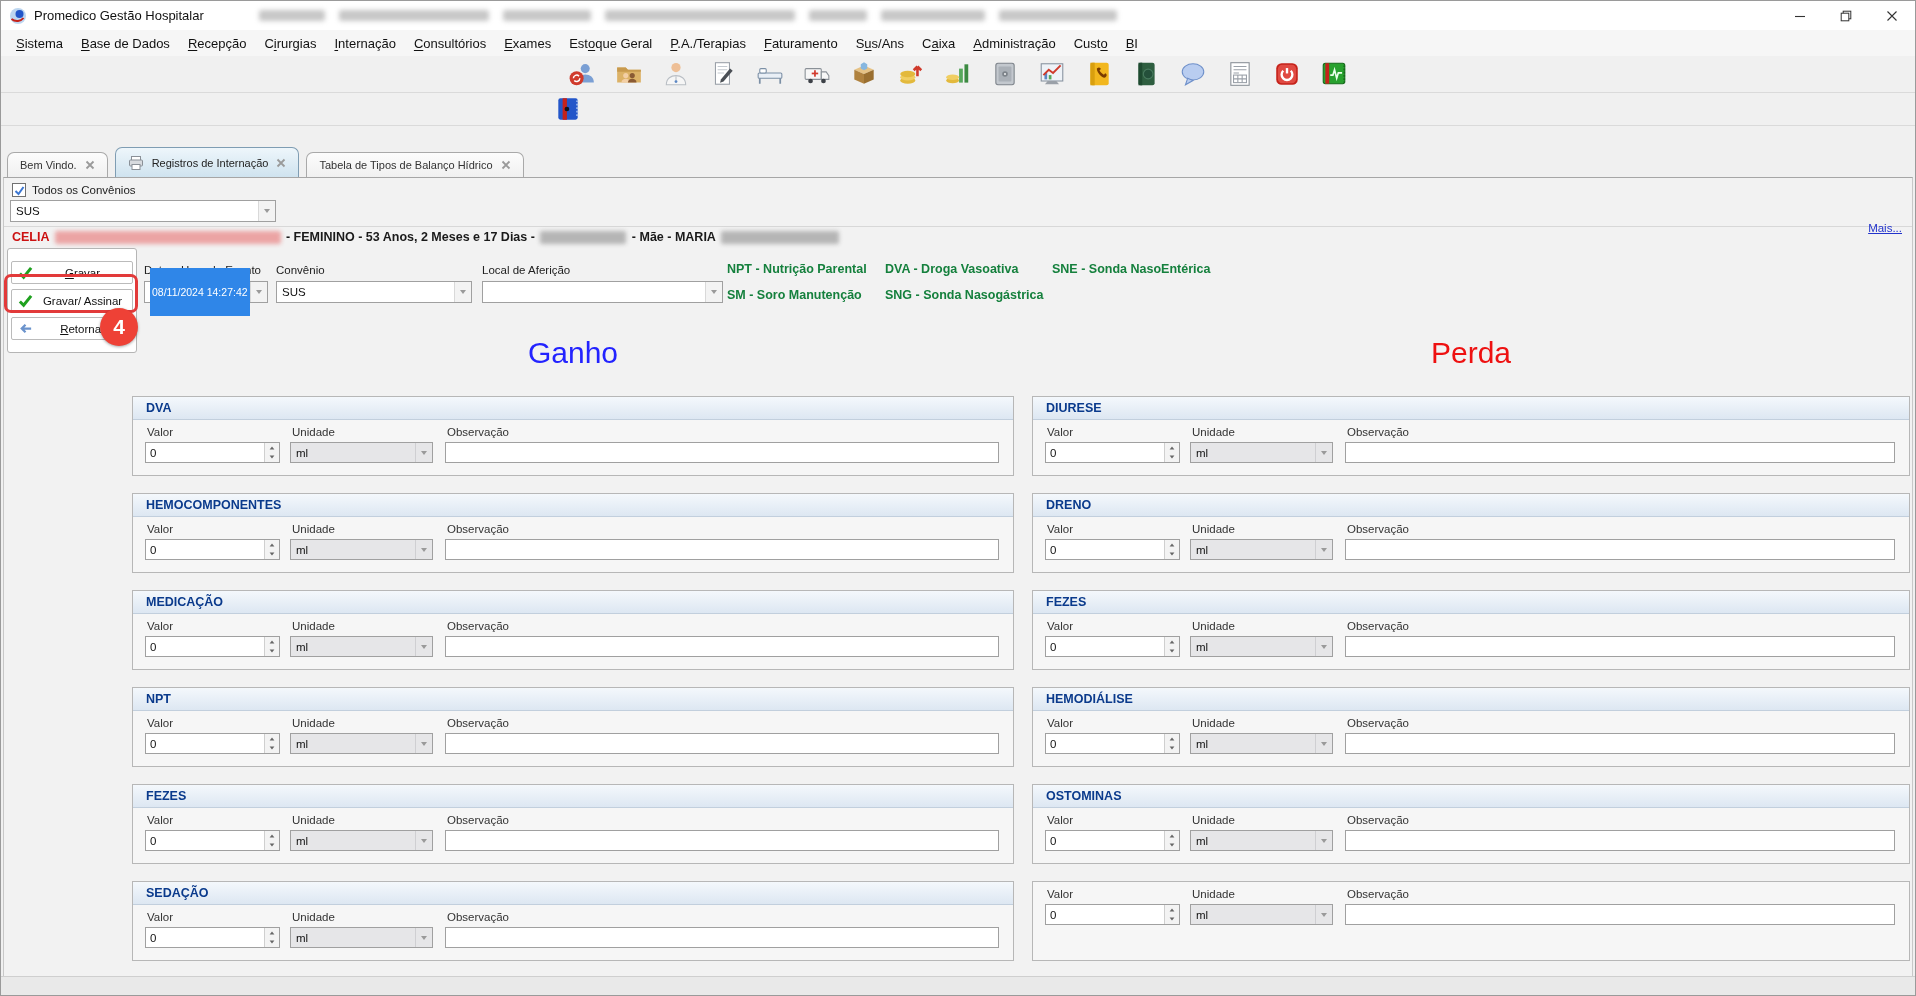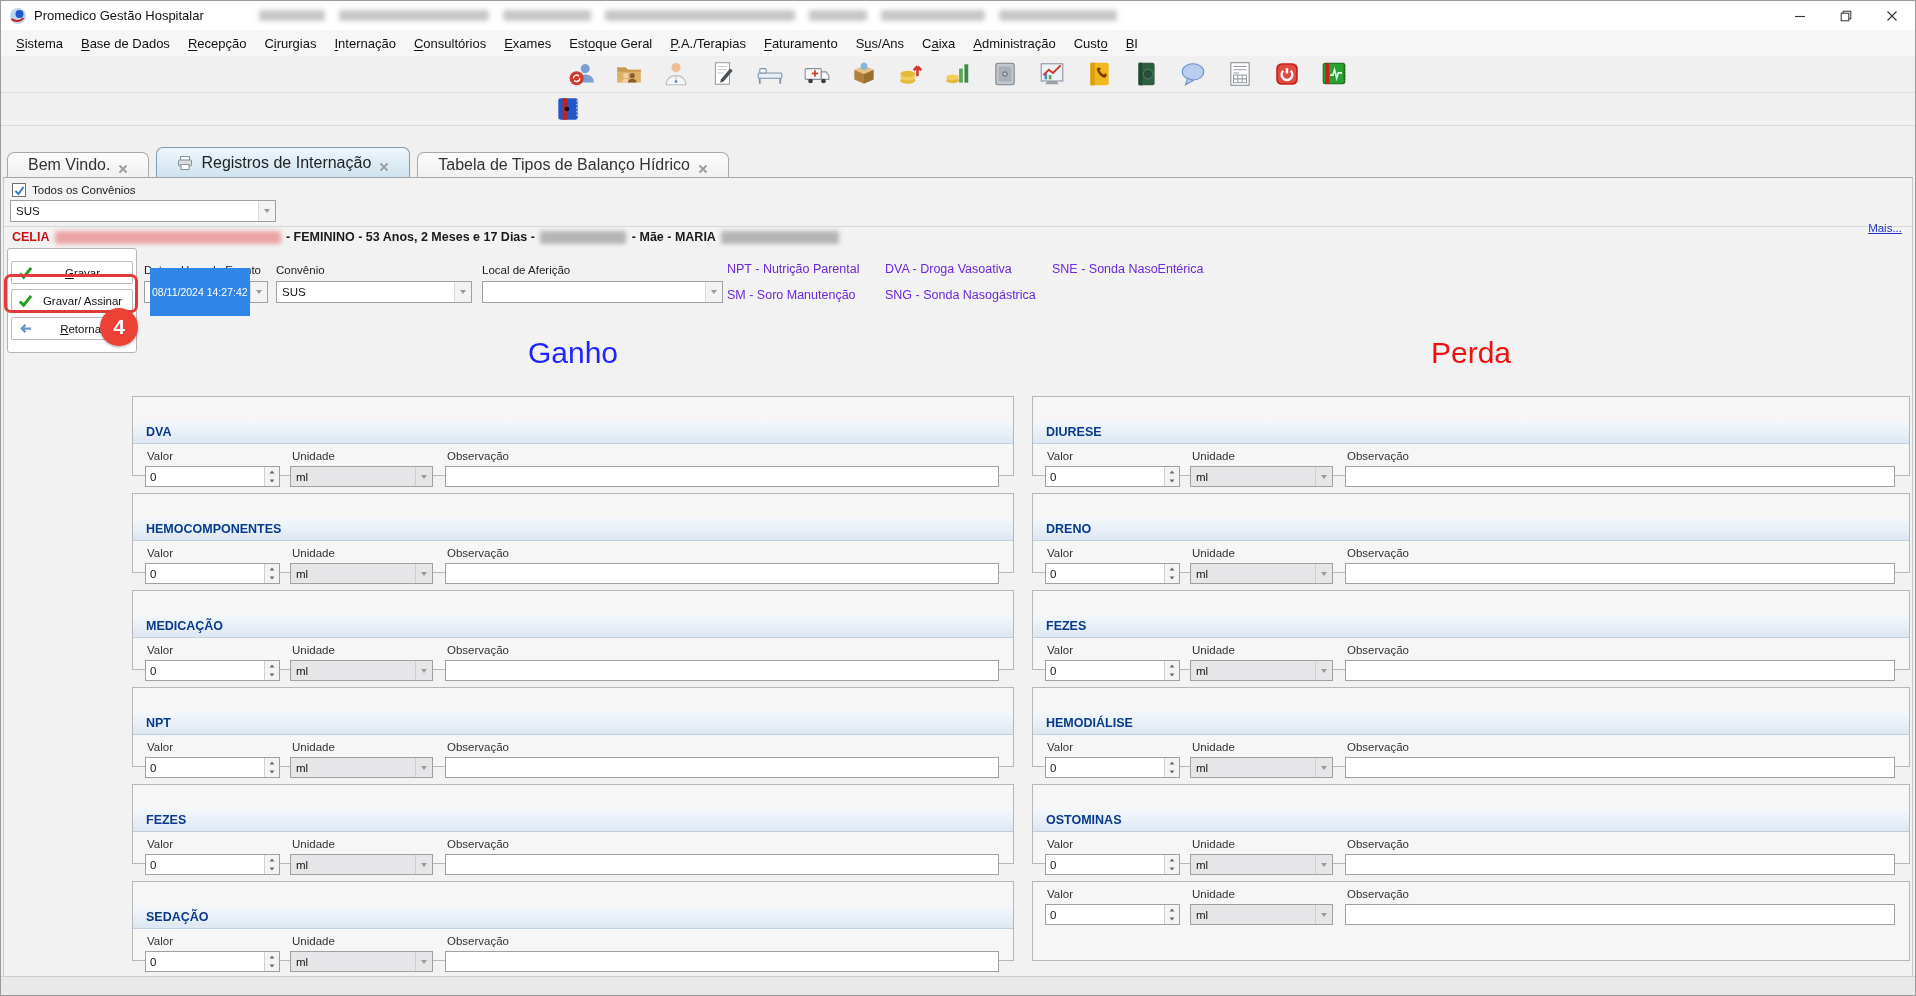--- a/index.html
+++ b/index.html
@@ -28,22 +28,22 @@
   .menu-item u{text-underline-offset:2px;}
 
   
   .toolbar{height:37px; background:#f0f0f0; border-bottom:1px solid #dadada; display:flex; align-items:center; justify-content:center; gap:19px;}
   .tbicon{width:28px; height:28px; display:inline-block;}
   .tbicon svg{width:100%; height:100%;}
   .toolbar2{height:33px; background:#f0f0f0; border-bottom:1px solid #dadada; display:flex; align-items:center; padding-left:553px;}
 
   
   .tabstrip{margin-top:20px; height:31px; display:flex; align-items:flex-end; gap:7px; padding-left:6px;}
-  .tab{display:flex; align-items:center; gap:8px; padding:0 20px; height:25px; background:linear-gradient(#fcfcfc,#f0f0f0);
-       border:1px solid #a9a9a9; border-bottom:none; border-radius:7px 7px 0 0; font-size:16px; color:#333; white-space:nowrap;}
+  .tab{display:flex; align-items:center; gap:8px; padding:0 12px; height:25px; background:linear-gradient(#fcfcfc,#f0f0f0);
+       border:1px solid #a9a9a9; border-bottom:none; border-radius:7px 7px 0 0; font-size:11px; color:#333; white-space:nowrap;}
   .tab.active{height:30px; background:linear-gradient(#eef6fb,#cfe3ef); border-color:#7f9db3; color:#222;}
   .tab-ic{width:16px;height:16px;} .tab-ic svg{width:100%;height:100%;}
   .tab-close{width:10px;height:10px; display:inline-block;} .tab-close svg{width:100%;height:100%;}
 
   
   .page{position:relative; margin:0 2px; height:801px; background:#f2f2f2; border:1px solid #c8c8c8; border-top:1px solid #a6a6a6;}
 
   .filter-check{position:absolute; top:5px; left:8px; display:flex; align-items:center; gap:6px; font-size:11.5px; color:#222;}
   .checkbox{width:14px; height:14px; background:#fff; border:1px solid #707070; display:flex; align-items:center; justify-content:center;}
   .checkbox svg{width:11px; height:11px;}
@@ -74,29 +74,29 @@
   .action-btn .ic svg{width:100%;height:100%;}
   .action-btn .albl{flex:1; text-align:center;}
   .annot{position:absolute; top:96px; left:0px; width:134px; height:39px; border:3px solid var(--annot); border-radius:7px; z-index:4; pointer-events:none;}
   .badge{position:absolute; top:130px; left:96px; width:38px; height:38px; border-radius:50%; background:var(--badge); color:#fff; font-size:21px; font-weight:bold; display:flex; align-items:center; justify-content:center; z-index:5; box-shadow:0 1px 3px rgba(0,0,0,.35);}
 
   
   .fld-label{position:absolute; font-size:11.5px; color:#222; white-space:nowrap;}
   .fld-combo{position:absolute; height:22px;}
   .sel-val{background:var(--sel); color:#fff; padding:18px 2px;}
 
-  .legend-item{position:absolute; font-weight:normal; font-size:12.5px; color:#6d28d9; white-space:nowrap;}
+  .legend-item{position:absolute; font-weight:bold; font-size:12.5px; color:#15803d; white-space:nowrap;}
 
   
   .col{position:absolute; top:158px;}
   .col-gain{left:128px; width:882px;}
   .col-loss{left:1028px; width:878px;}
   .col-title{text-align:center; font-size:30px; height:44px; margin-bottom:16px; font-weight:normal;}
   .panel{border:1px solid #b7b7b7; background:#f6f6f6; height:80px; margin-bottom:17px;}
-  .panel-header{height:23px; background:linear-gradient(#f4f8fc,#dde7f2); border-bottom:1px solid #c2cfdd; display:flex; align-items:center; padding-left:13px;margin-top:24px;}
+  .panel-header{height:23px; background:linear-gradient(#f4f8fc,#dde7f2); border-bottom:1px solid #c2cfdd; display:flex; align-items:center; padding-left:13px;}
   .panel-title{font-weight:bold; font-size:12.5px; color:var(--panel-title);}
   .panel-body{display:flex; padding:0 12px;}
   .fgroup{display:flex; flex-direction:column;}
   .flabel{font-size:11.5px; color:#333; margin:6px 0 4px 2px;}
   .fg-valor{width:135px;}
   .fg-unidade{width:143px; margin-left:10px;}
   .fg-obs{flex:1; margin-left:12px; margin-right:2px;}
   .valwrap{position:relative; height:21px;}
   .tinput{width:100%; height:21px; border:1px solid #a0a0a0; font-size:11.5px; padding:0 4px; background:#fff; font-family:"Liberation Sans",sans-serif; color:#111;}
   .tinput.val{padding-right:19px;}

